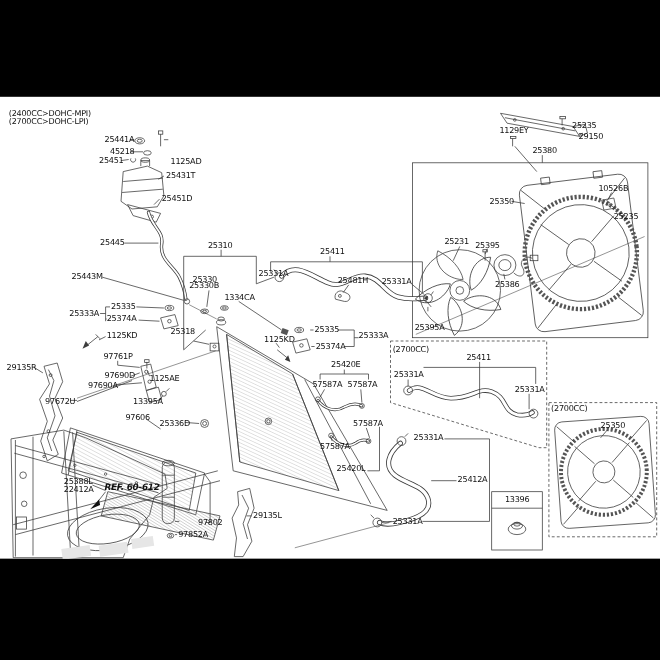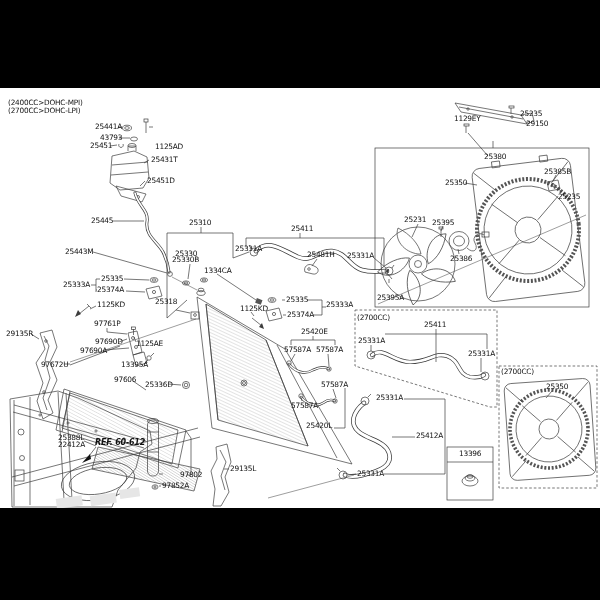--- a/index.html
+++ b/index.html
@@ -350,40 +350,40 @@
     </g>
   </g>
 </svg>
 
 <div class="hdr" id="hdr1">(2400CC&gt;DOHC-MPI)</div>
 <div class="hdr" id="hdr2">(2700CC&gt;DOHC-LPI)</div>
 
 <div id="labels">
     <div class="plabel" style="left: 95px; top: 123px;">25441A</div>
     <div class="plabel" style="left: 155px; top: 123px; margin-top: 20px;">1125AD</div>
-    <div class="plabel" style="left: 100px; top: 134px;">43793</div>
+    <div class="plabel" style="left: 100px; top: 134px;">45218</div>
     <div class="plabel" style="left: 90px; top: 142px; text-align: right;">25451</div>
     <div class="plabel" style="left: 151px; top: 156px;">25431T</div>
     <div class="plabel" style="left: 147px; top: 177px;">25451D</div>
     <div class="plabel" style="left: 91px; top: 217px;">25445</div>
     <div class="plabel" style="left: 65px; top: 248px;">25443M</div>
     <div class="plabel" style="left: 189px; top: 219px;">25310</div>
     <div class="plabel" style="left: 175px; top: 250px;">25330</div>
     <div class="plabel" style="left: 172px; top: 256px;">25330B</div>
     <div class="plabel" style="left: 204px; top: 267px;">1334CA</div>
     <div class="plabel" style="left: 235px; top: 245px;">25331A</div>
     <div class="plabel" style="left: 291px; top: 225px;">25411</div>
     <div class="plabel" style="left: 307px; top: 251px;">25481H</div>
     <div class="plabel" style="left: 347px; top: 252px;">25331A</div>
     <div class="plabel" style="left: 454px; top: 115px;">1129EY</div>
     <div class="plabel" style="left: 520px; top: 110px;">25235</div>
     <div class="plabel" style="left: 526px; top: 120px;">29150</div>
-    <div class="plabel" style="left: 484px; top: 133px; margin-top: 20px;">25380</div>
+    <div class="plabel" style="left: 484px; top: 133px;">25380</div>
     <div class="plabel" style="left: 445px; top: 179px;">25350</div>
-    <div class="plabel" style="left: 544px; top: 168px;">25385B</div>
+    <div class="plabel" style="left: 544px; top: 168px;">10526B</div>
     <div class="plabel" style="left: 558px; top: 193px;">25235</div>
     <div class="plabel" style="left: 404px; top: 216px;">25231</div>
     <div class="plabel" style="left: 432px; top: 219px;">25395</div>
     <div class="plabel" style="left: 450px; top: 255px;">25386</div>
     <div class="plabel" style="left: 377px; top: 294px;">25395A</div>
     <div class="plabel" style="left: 63px; top: 281px;">25333A</div>
     <div class="plabel" style="left: 101px; top: 275px;">25335</div>
     <div class="plabel" style="left: 97px; top: 286px;">25374A</div>
     <div class="plabel" style="left: 97px; top: 301px;">1125KD</div>
     <div class="plabel" style="left: 155px; top: 298px;">25318</div>

